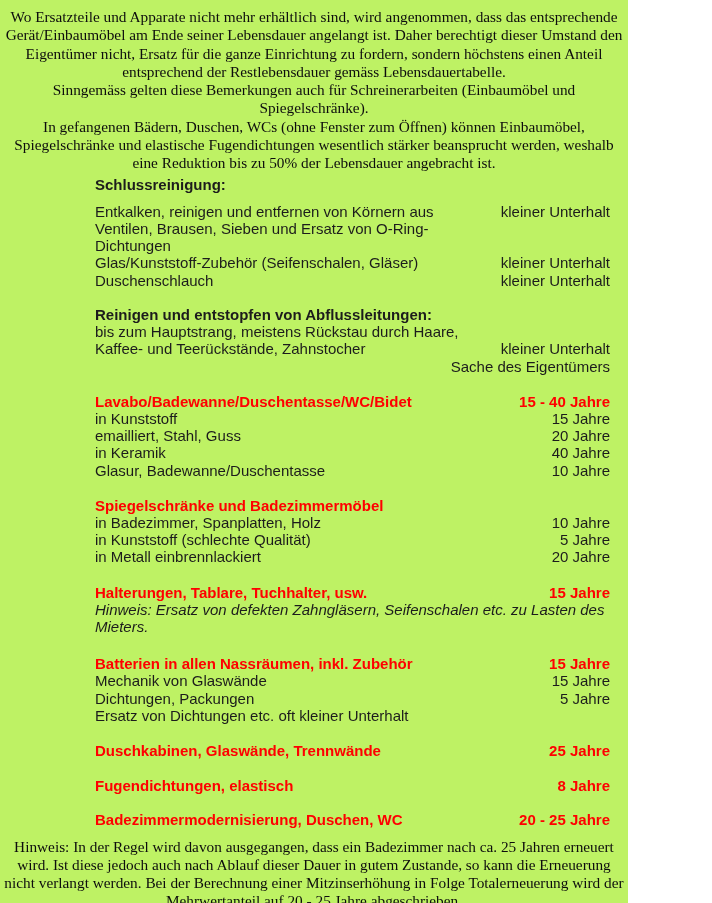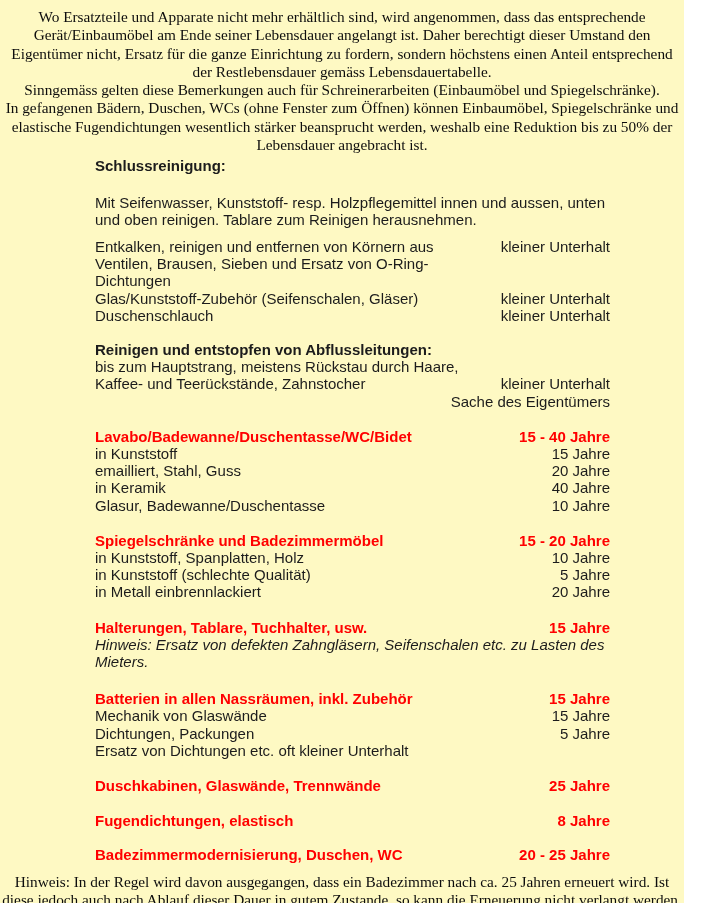--- a/index.html
+++ b/index.html
@@ -1,21 +1,21 @@
 <!DOCTYPE html>
 <html><head>
 <meta charset="utf-8">
 <style>
   * { margin: 0; padding: 0; box-sizing: border-box; }
   html, body { background: #ffffff; }
   .page {
     position: relative;
-    width: 684px;
+    width: 628px;
     height: 903px;
-    background: #fef9c3;
+    background: #bef264;
     overflow: hidden;
     color: #111111;
   }
   
   .serif-block {
     font-family: "Liberation Serif", serif;
     font-size: 15.3px;
     line-height: 18.3px;
     text-align: center;
     color: #0d0d0d;
@@ -59,23 +59,20 @@
     <p>Wo Ersatzteile und Apparate nicht mehr erhältlich sind, wird angenommen, dass das entsprechende Gerät/Einbaumöbel am Ende seiner Lebensdauer angelangt ist. Daher berechtigt dieser Umstand den Eigentümer nicht, Ersatz für die ganze Einrichtung zu fordern, sondern höchstens einen Anteil entsprechend der Restlebensdauer gemäss Lebensdauertabelle.</p>
     <p>Sinngemäss gelten diese Bemerkungen auch für Schreinerarbeiten (Einbaumöbel und Spiegelschränke).</p>
     <p>In gefangenen Bädern, Duschen, WCs (ohne Fenster zum Öffnen) können Einbaumöbel, Spiegelschränke und elastische Fugendichtungen wesentlich stärker beansprucht werden, weshalb eine Reduktion bis zu 50% der Lebensdauer angebracht ist.</p>
   </div>
 
   <div class="doc-table">
 
     <div class="row">
       <span class="lbl bold">Schlussreinigung:</span>
     </div>
-    <div class="row note-row gap-desc">
-      <span class="lbl">Mit Seifenwasser, Kunststoff- resp. Holzpflegemittel innen und aussen, unten und oben reinigen. Tablare zum Reinigen herausnehmen.</span>
-    </div>
     <div class="row gap-first">
       <span class="lbl">Entkalken, reinigen und entfernen von Körnern aus Ventilen, Brausen, Sieben und Ersatz von O-Ring-Dichtungen</span>
       <span class="val">kleiner Unterhalt</span>
     </div>
     <div class="row">
       <span class="lbl">Glas/Kunststoff-Zubehör (Seifenschalen, Gläser)</span>
       <span class="val">kleiner Unterhalt</span>
     </div>
     <div class="row">
       <span class="lbl">Duschenschlauch</span>
@@ -113,24 +110,23 @@
       <span class="lbl">in Keramik</span>
       <span class="val">40 Jahre</span>
     </div>
     <div class="row">
       <span class="lbl">Glasur, Badewanne/Duschentasse</span>
       <span class="val">10 Jahre</span>
     </div>
 
     <div class="row gap-xl">
       <span class="lbl red">Spiegelschränke und Badezimmermöbel</span>
-      <span class="val red">15 - 20 Jahre</span>
     </div>
     <div class="row">
-      <span class="lbl">in Kunststoff, Spanplatten, Holz</span>
+      <span class="lbl">in Badezimmer, Spanplatten, Holz</span>
       <span class="val">10 Jahre</span>
     </div>
     <div class="row">
       <span class="lbl">in Kunststoff (schlechte Qualität)</span>
       <span class="val">5 Jahre</span>
     </div>
     <div class="row">
       <span class="lbl">in Metall einbrennlackiert</span>
       <span class="val">20 Jahre</span>
     </div>

